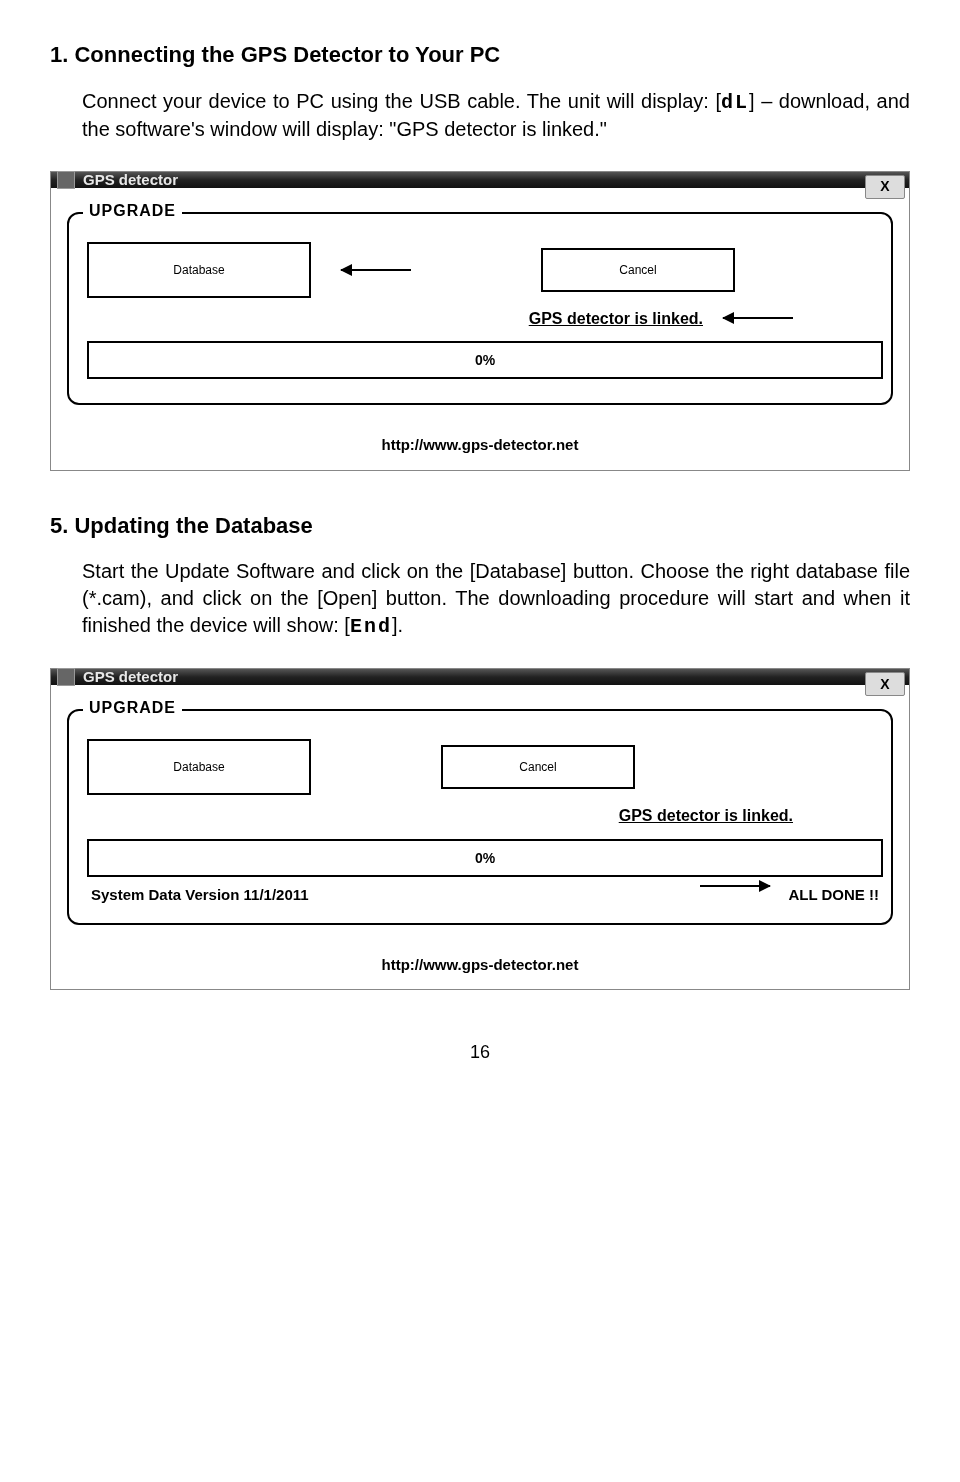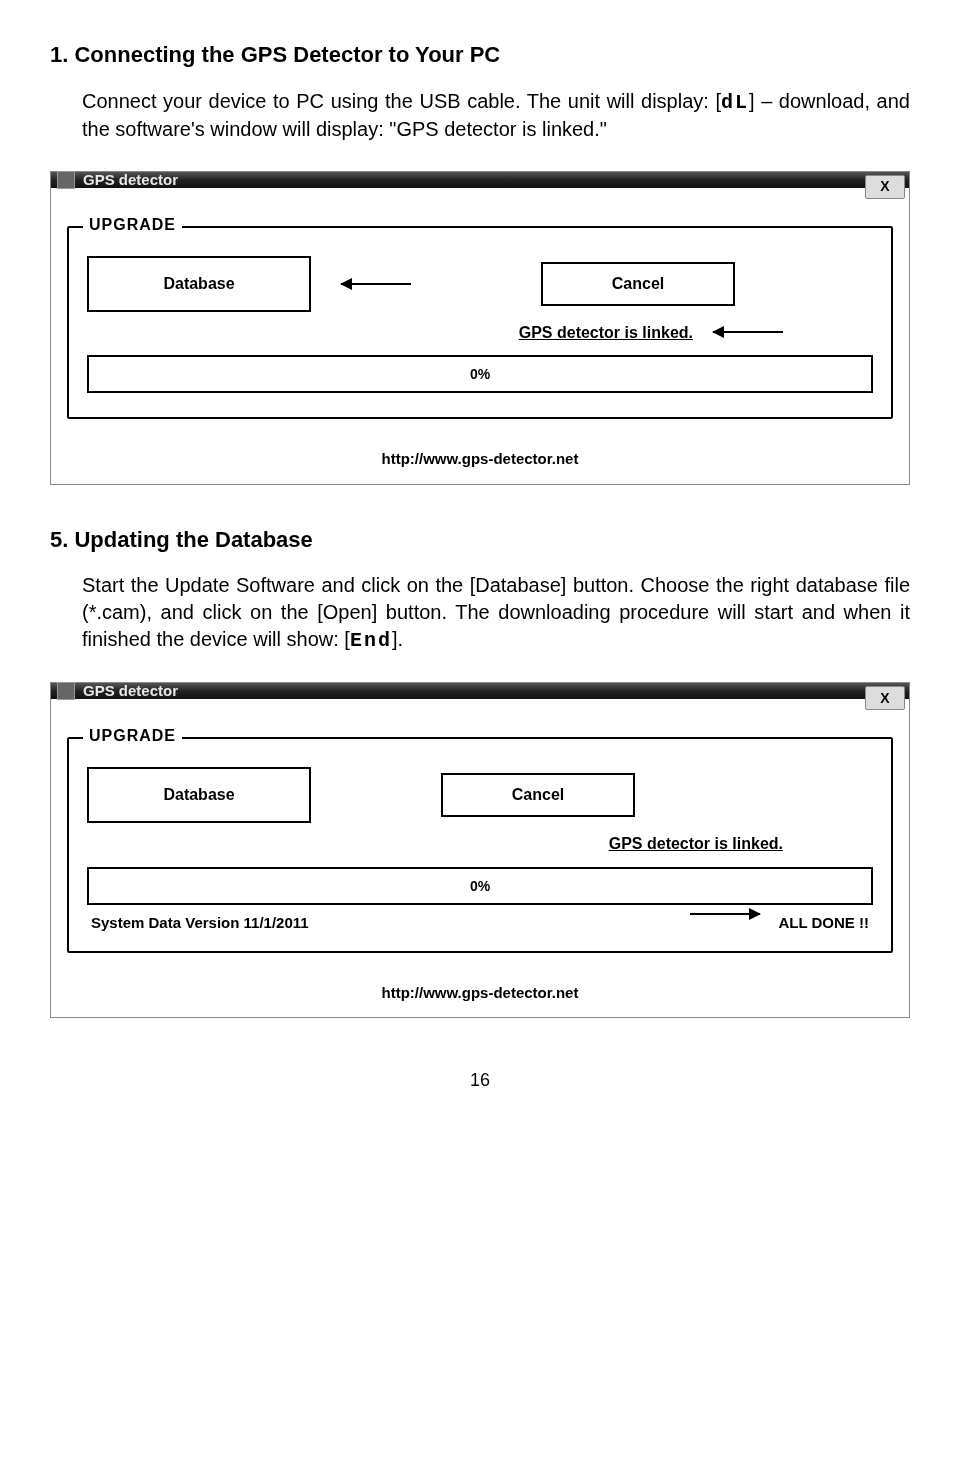--- a/index.html
+++ b/index.html
@@ -68,24 +68,24 @@
     font-weight: bold;
     font-size: 14px;
     font-family: Arial;
   }
   .window-body {
     padding: 14px 16px 10px 16px;
     position: relative;
   }
   .group {
     border: 2px solid #000;
-    border-radius: 2px;
-    position: relative;
-    padding: 28px 18px 18px 18px;
-    margin-top: 24px;
+    border-radius: 12px;
+    position: relative;
+    padding: 28px 8px 18px 18px;
+    margin-top: 10px;
   }
   .group-legend {
     position: absolute;
     top: -14px;
     left: 14px;
     background: #fff;
     padding: 0 6px;
     font-weight: bold;
     font-size: 16px;
     letter-spacing: 1px;
@@ -98,22 +98,22 @@
     position: relative;
   }
   .btn {
     width: 220px;
     height: 52px;
     border: 2px solid #000;
     background: #fff;
     display: flex;
     align-items: center;
     justify-content: center;
-    font-size: 16px;
-    font-weight: 700;
+    font-size: 12px;
+    font-weight: 400;
     cursor: pointer;
   }
   .btn.cancel {
     width: 190px;
     height: 40px;
     margin-left: 100px;
   }
   .status-row {
     text-align: center;
     font-weight: bold;

